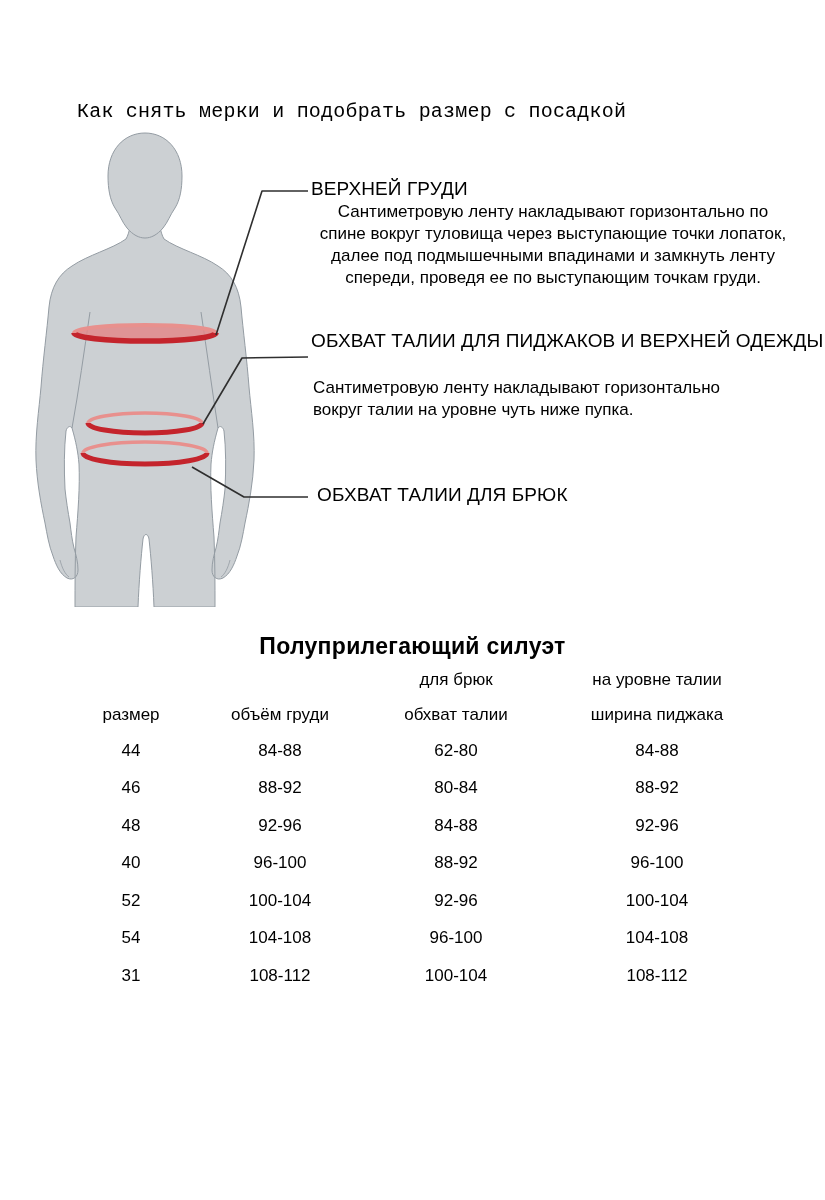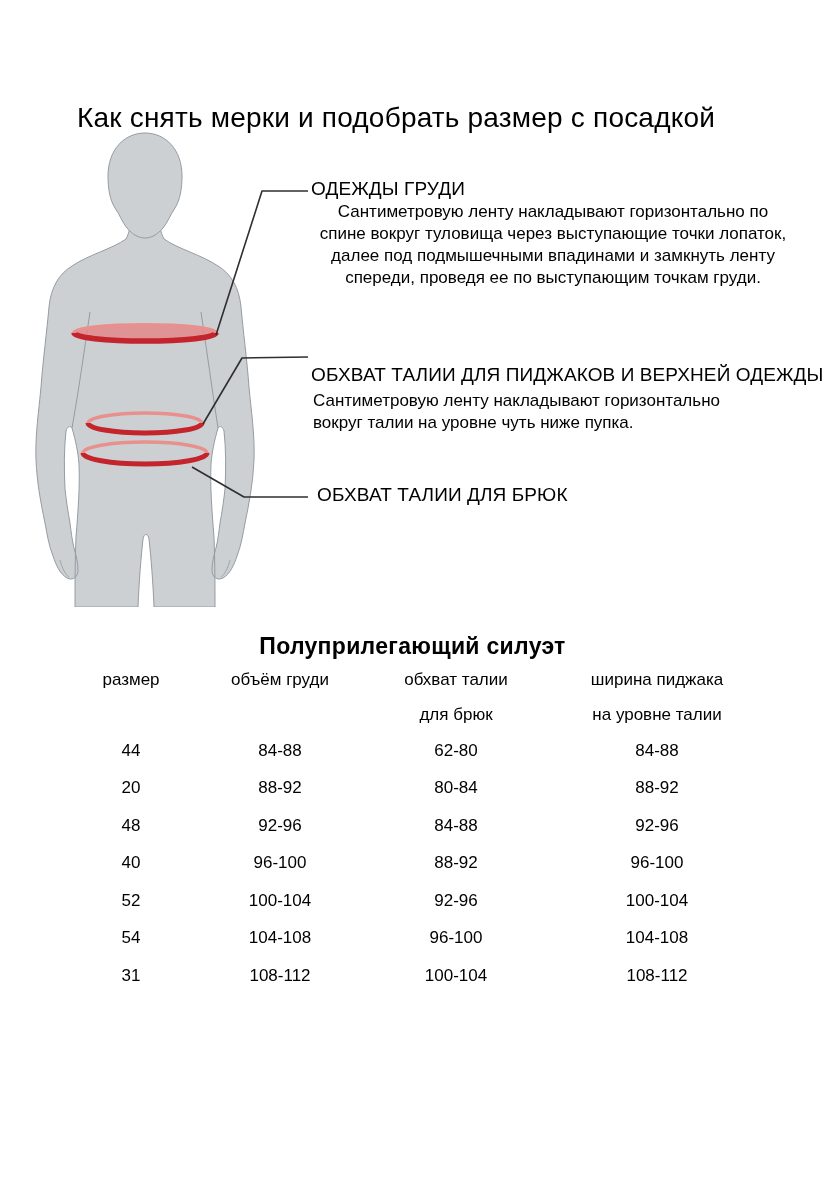--- a/index.html
+++ b/index.html
@@ -6,38 +6,38 @@
   .page{
     position:relative;
     width:825px;height:1200px;
     background:#ffffff;
     font-family:"Liberation Sans", sans-serif;
     color:#000;
     overflow:hidden;
   }
   .main-title{
     position:absolute;left:77px;top:82px;
-    font-size:28px;font-weight:400;line-height:34px;
-    white-space:nowrap;letter-spacing:0.2px;
+    font-size:20px;font-weight:400;line-height:34px;
+    white-space:nowrap;letter-spacing:0.2px;font-family:Liberation Mono, monospace;
   }
   .figure-wrap{position:absolute;left:20px;top:127px;width:290px;height:480px;}
   .callout-label{
     position:absolute;left:311px;
     font-size:19px;font-weight:400;line-height:22px;
     white-space:nowrap;letter-spacing:0.1px;
   }
   .callout-desc{
     position:absolute;left:313px;width:480px;
     font-size:17px;font-weight:400;line-height:22px;
     white-space:pre-line;
   }
   .lbl-chest{top:178px;}
   .desc-chest{top:201px;text-align:center;}
-  .lbl-waist-jacket{top:364px;}
-  .desc-waist-jacket{top:377px;margin-top:13px;}
+  .lbl-waist-jacket{top:330px;}
+  .desc-waist-jacket{top:377px;}
   .lbl-waist-trousers{top:484px;margin-left:6px;}
   .desc-waist-trousers{top:510px;}
   .table-title{
     position:absolute;left:0;top:614px;width:825px;
     text-align:center;
     font-size:23px;font-weight:700;letter-spacing:0.3px;
   }
   .tbl{position:absolute;left:60px;top:662px;width:700px;font-size:17px;}
   .trow{display:flex;align-items:center;height:37.5px;}
   .trow.head{height:35px;}
@@ -123,56 +123,56 @@
 
       <path d="M63,326 A62,11 0 0 1 187,326" fill="none" stroke="#e8908d" stroke-width="3.5"></path>
       <path d="M63,326 A62,11 0 0 0 187,326" fill="none" stroke="#c4242c" stroke-width="5"></path>
 
       <path d="M196,208 L242,64 L288,64" fill="none" stroke="#2f2f2f" stroke-width="1.6" stroke-linejoin="round"></path>
       <path d="M183,297 L222,231 L288,230" fill="none" stroke="#2f2f2f" stroke-width="1.6" stroke-linejoin="round"></path>
       <path d="M172,340 L224,370 L288,370" fill="none" stroke="#2f2f2f" stroke-width="1.6" stroke-linejoin="round"></path>
     </svg>
   </div>
 
-  <div class="callout-label lbl-chest">ОДЕЖДЫ ГРУДИ</div>
+  <div class="callout-label lbl-chest">ВЕРХНЕЙ ГРУДИ</div>
   <div class="callout-desc desc-chest">Сантиметровую ленту накладывают горизонтально по
 спине вокруг туловища через выступающие точки лопаток,
 далее под подмышечными впадинами и замкнуть ленту
 спереди, проведя ее по выступающим точкам груди.</div>
 
   <div class="callout-label lbl-waist-jacket">ОБХВАТ ТАЛИИ ДЛЯ ПИДЖАКОВ И ВЕРХНЕЙ ОДЕЖДЫ</div>
   <div class="callout-desc desc-waist-jacket">Сантиметровую  ленту накладывают горизонтально
 вокруг талии на уровне чуть ниже пупка.</div>
 
   <div class="callout-label lbl-waist-trousers">ОБХВАТ ТАЛИИ ДЛЯ БРЮК</div>
 
   <h2 class="table-title">Полуприлегающий силуэт</h2>
 
   <div class="tbl">
+    <div class="trow head">
+      <div class="tcell c1"></div>
+      <div class="tcell c2"></div>
+      <div class="tcell c3">для брюк</div>
+      <div class="tcell c4">на уровне талии</div>
+    </div>
     <div class="trow head">
       <div class="tcell c1">размер</div>
       <div class="tcell c2">объём груди</div>
       <div class="tcell c3">обхват талии</div>
       <div class="tcell c4">ширина пиджака</div>
     </div>
-    <div class="trow head">
-      <div class="tcell c1"></div>
-      <div class="tcell c2"></div>
-      <div class="tcell c3">для брюк</div>
-      <div class="tcell c4">на уровне талии</div>
-    </div>
 
     <div class="trow">
       <div class="tcell c1">44</div>
       <div class="tcell c2">84-88</div>
       <div class="tcell c3">62-80</div>
       <div class="tcell c4">84-88</div>
     </div>
     <div class="trow">
-      <div class="tcell c1">20</div>
+      <div class="tcell c1">46</div>
       <div class="tcell c2">88-92</div>
       <div class="tcell c3">80-84</div>
       <div class="tcell c4">88-92</div>
     </div>
     <div class="trow">
       <div class="tcell c1">48</div>
       <div class="tcell c2">92-96</div>
       <div class="tcell c3">84-88</div>
       <div class="tcell c4">92-96</div>
     </div>

